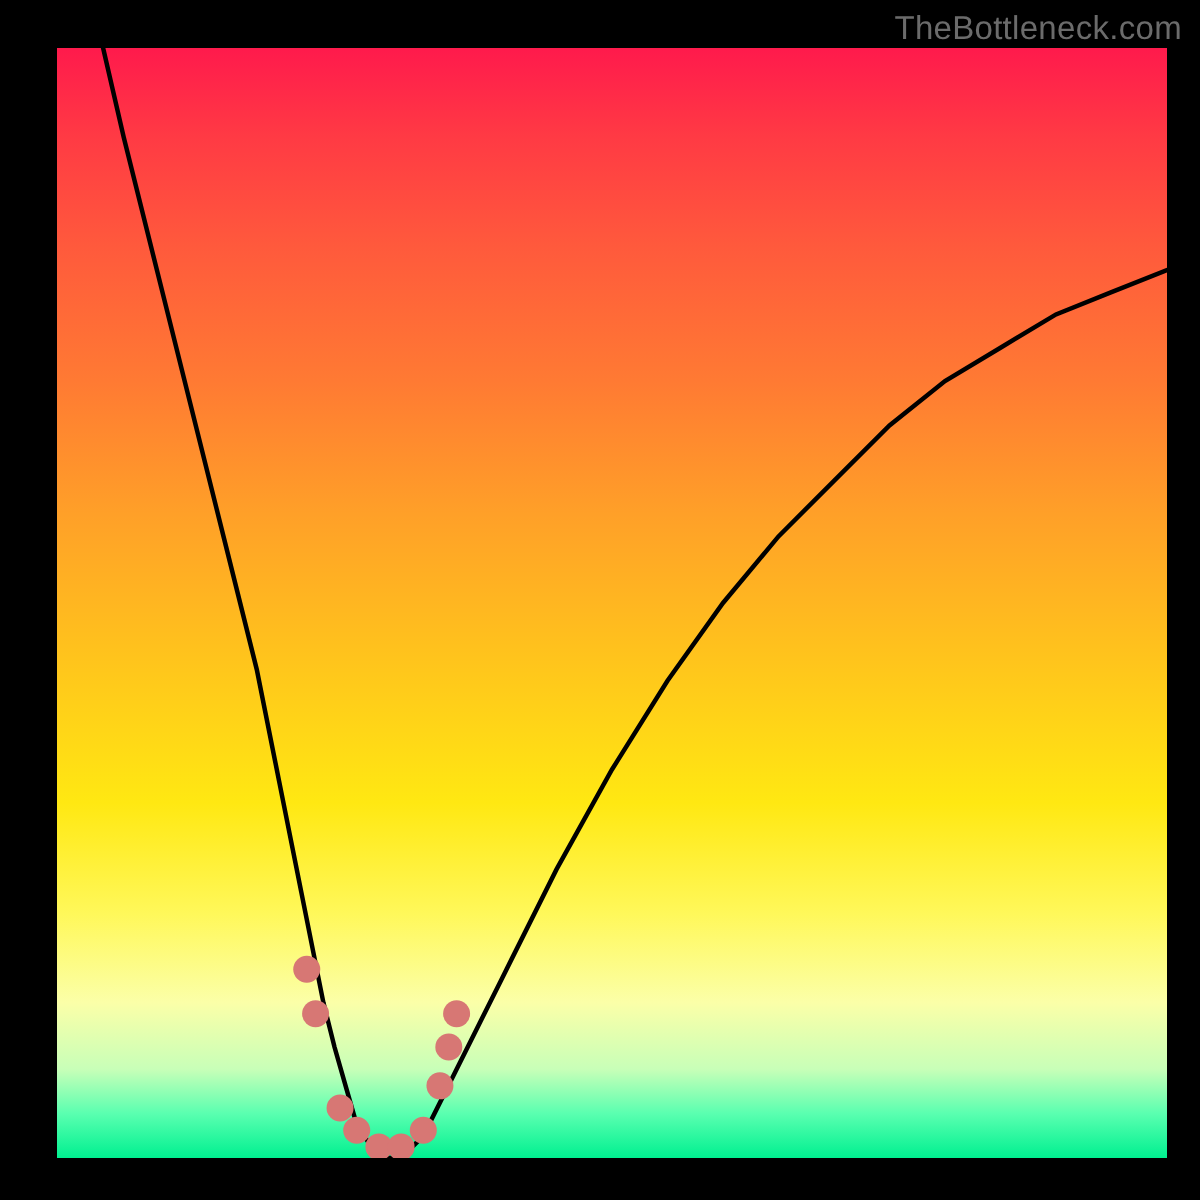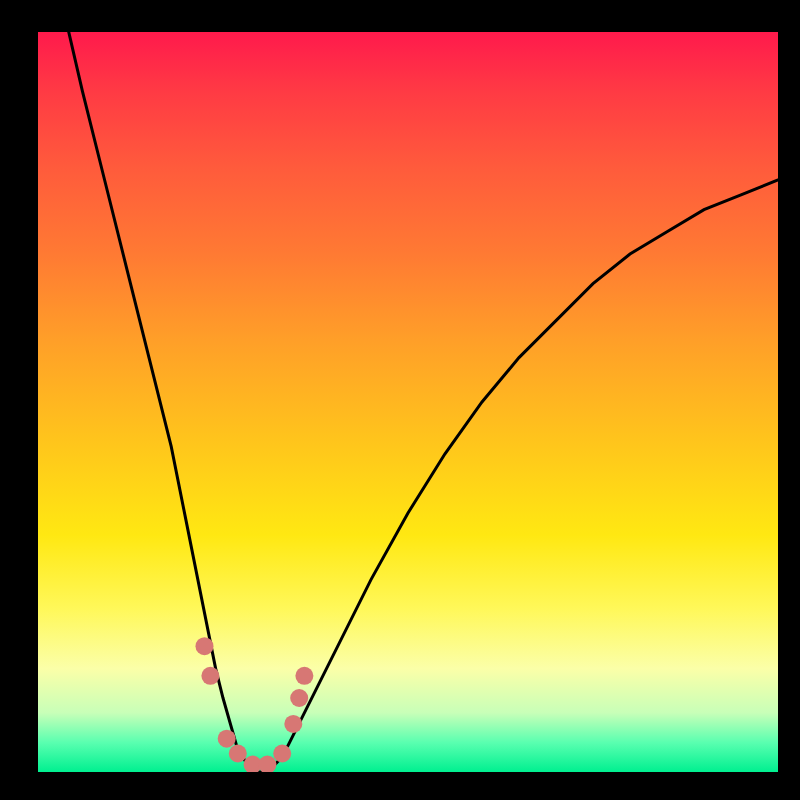--- a/index.html
+++ b/index.html
@@ -68,13 +68,14 @@
           <circle cx="199.8" cy="721.5" r="9" fill="#d77774"></circle>
           <circle cx="214.6" cy="732.6" r="9" fill="#d77774"></circle>
           <circle cx="229.4" cy="732.6" r="9" fill="#d77774"></circle>
           <circle cx="244.2" cy="721.5" r="9" fill="#d77774"></circle>
           <circle cx="255.3" cy="691.9" r="9" fill="#d77774"></circle>
           <circle cx="261.2" cy="666.0" r="9" fill="#d77774"></circle>
           <circle cx="266.4" cy="643.8" r="9" fill="#d77774"></circle>
         </g>
     </svg>
   </div>
+  <div class="watermark">TheBottleneck.com</div>
 </div>
 
 </body></html>

